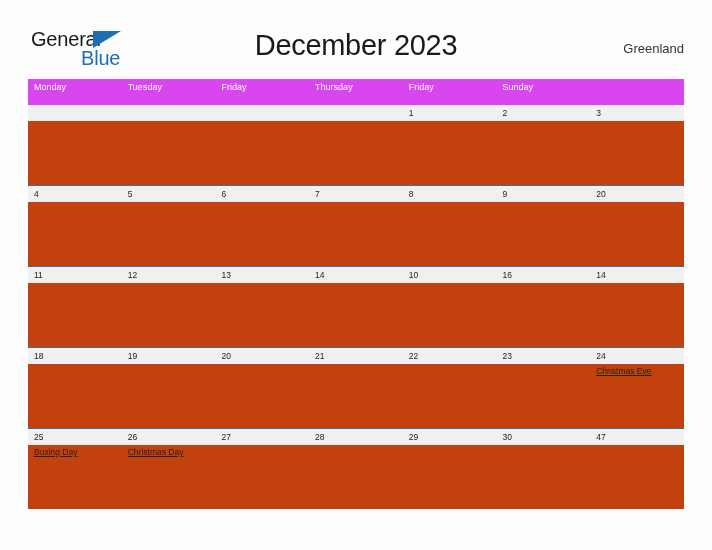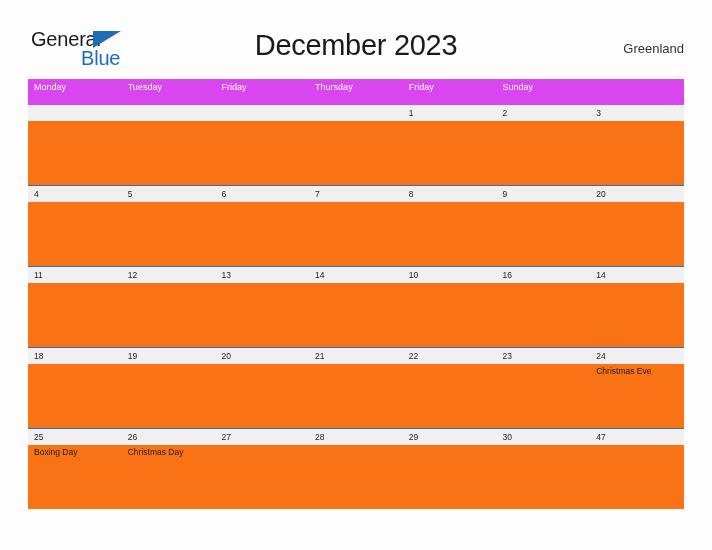--- a/index.html
+++ b/index.html
@@ -130,21 +130,22 @@
     padding-left: 6px;
     font-size: 8.5px;
     line-height: 16px;
     color: #222222;
   }
 
   .event-band {
     display: flex;
     width: 656px;
     height: 64px;
-    background: #f97316;
+    background: #c2410c;
+    text-decoration: underline;
   }
   .event-cell {
     width: 93.714px;
     box-sizing: border-box;
     padding-left: 6px;
     padding-top: 1px;
     font-size: 8.5px;
     line-height: 12px;
     color: #222222;
     overflow: hidden;

